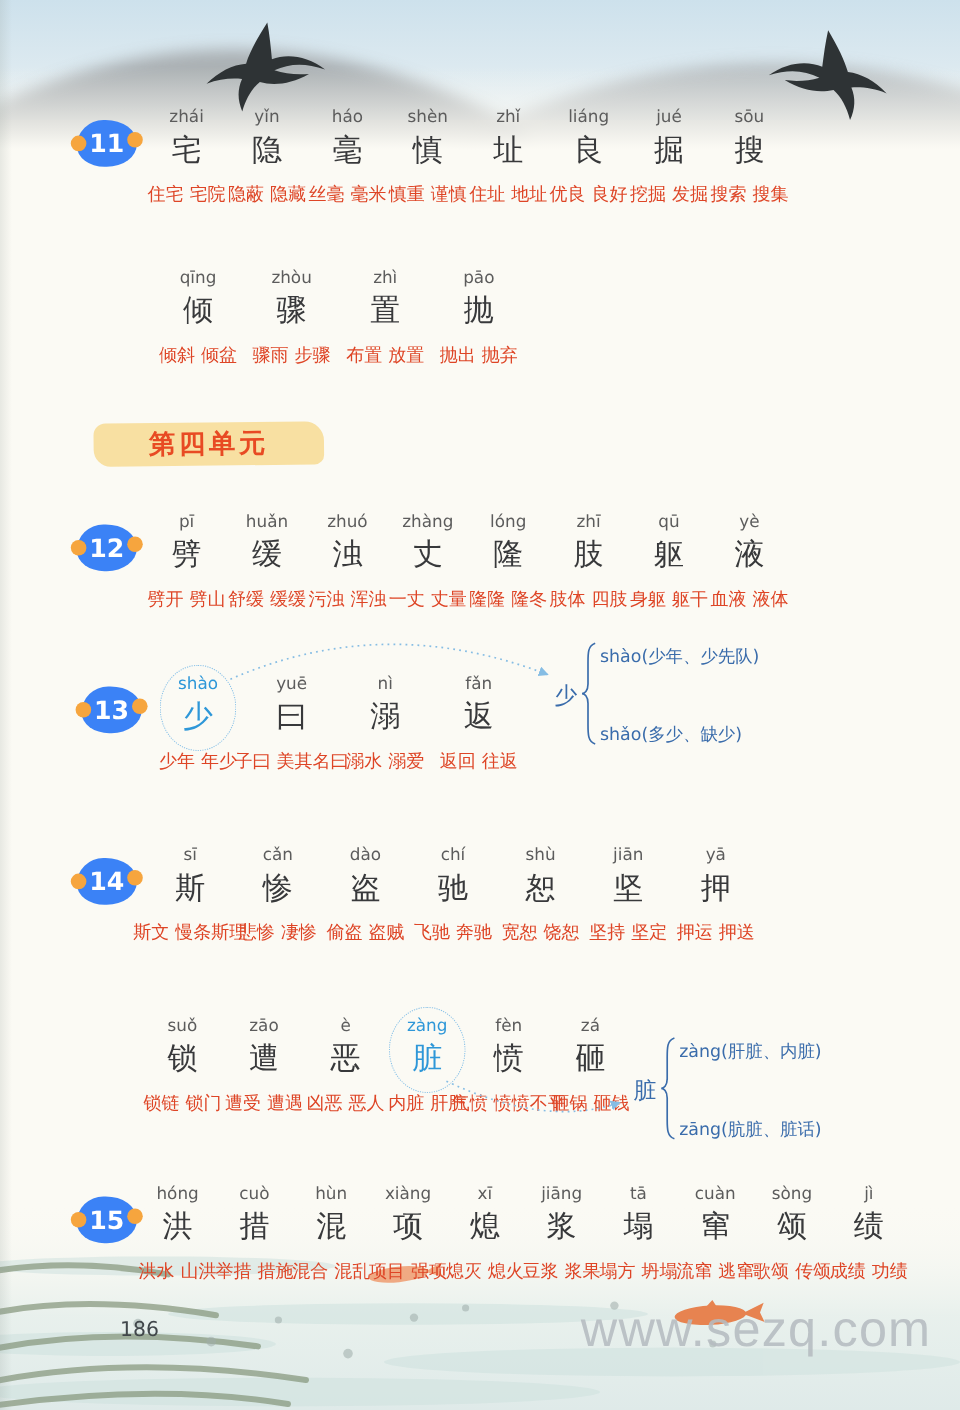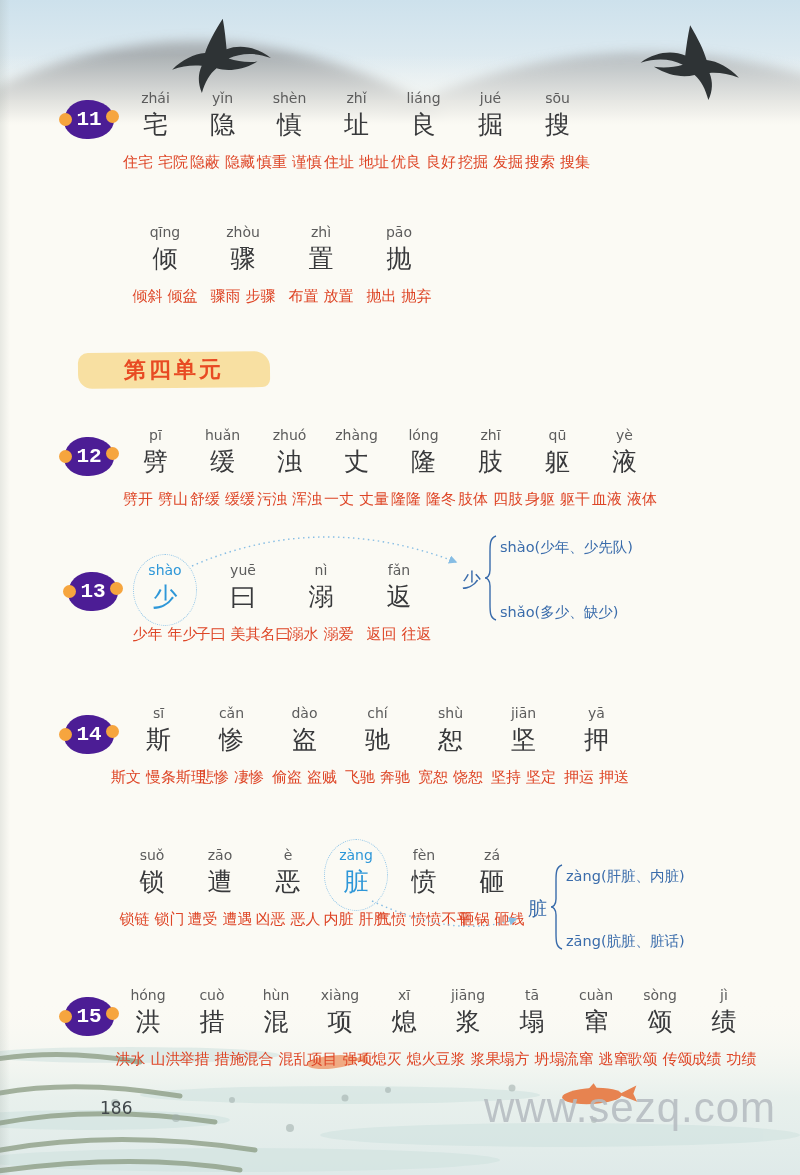--- a/index.html
+++ b/index.html
@@ -33,22 +33,22 @@
   .col.highlight .pinyin, .col.highlight .hanzi{color:#2e97d8;text-align:center;}
   .col.highlight::before{content:''; position:absolute; top:-6px; left:50%;
     transform:translateX(-50%); width:62px; height:70px;
     border:1.6px dotted #8cc3e8; border-radius:50%;}
 
   .sec-11a{top:88px;} .sec-11b{top:222px;} .sec-12{top:425px;} .sec-13{top:560px;}
   .sec-14a{top:703px;} .sec-14b{top:845px;} .sec-15{top:985px;}
 
   
   .badge{position:absolute; left:-58px; top:12px; width:50px; height:39px;
-    background:#4c1d95; border-radius:46% 54% 52% 48% / 58% 50% 50% 46%;
-    color:#fff; font-size:21px; font-weight:bold; display:flex; align-items:center; justify-content:center;font-family:Liberation Mono, monospace;}
+    background:#3b82f6; border-radius:46% 54% 52% 48% / 58% 50% 50% 46%;
+    color:#fff; font-size:21px; font-weight:bold; display:flex; align-items:center; justify-content:center;}
   .badge::before{content:''; position:absolute; left:-5px; top:13px; width:13px; height:13px;
     background:#f6a53e; border-radius:50%;}
   .badge::after{content:''; position:absolute; right:-5px; top:10px; width:13px; height:13px;
     background:#f6a53e; border-radius:50%;}
   .w10 .badge{left:-52px;}
 
   
   .unit-band{position:absolute; left:78px; width:192px; height:36px;
     background:#f8e0a2; border-radius:10px 16px 8px 14px; transform:rotate(-.6deg);
     display:flex; align-items:center; justify-content:center;}
@@ -164,20 +164,28 @@
           </div>
           <div class="col">
             <div class="pinyin">yǐn</div>
             <div class="hanzi">隐</div>
             <div class="words">
               <div class="word">隐蔽</div>
               <div class="word">隐藏</div>
             </div>
           </div>
           <div class="col">
+            <div class="pinyin">háo</div>
+            <div class="hanzi">毫</div>
+            <div class="words">
+              <div class="word">丝毫</div>
+              <div class="word">毫米</div>
+            </div>
+          </div>
+          <div class="col">
             <div class="pinyin">shèn</div>
             <div class="hanzi">慎</div>
             <div class="words">
               <div class="word">慎重</div>
               <div class="word">谨慎</div>
             </div>
           </div>
           <div class="col">
             <div class="pinyin">zhǐ</div>
             <div class="hanzi">址</div>

